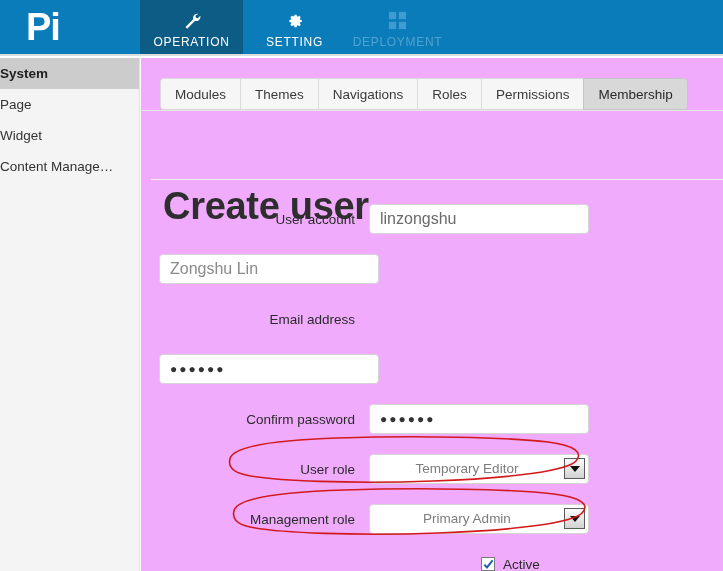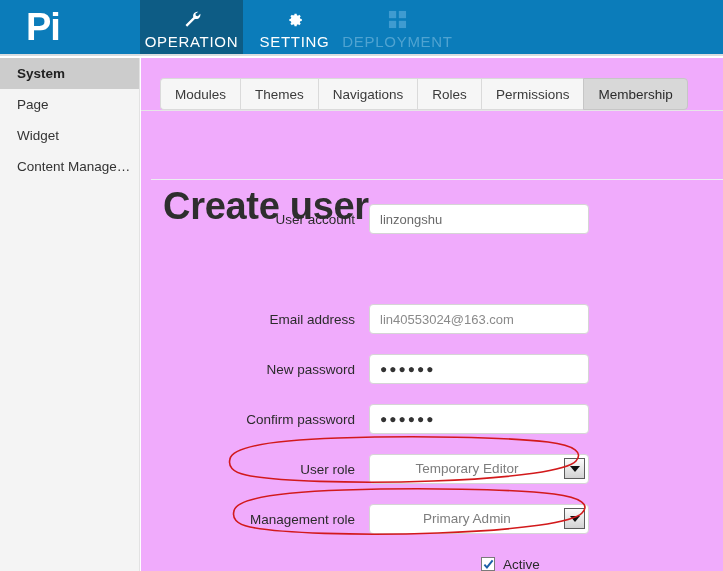--- a/index.html
+++ b/index.html
@@ -30,35 +30,35 @@
   }
   .navitem {
     width: 103px; display: flex; flex-direction: column;
     align-items: center; justify-content: center;
     padding-top: 4px; cursor: pointer; position: relative;
   }
   .navitem.active { background: #0d5c85; }
   .navitem.disabled { cursor: default; }
   .navicon { height: 22px; display: flex; align-items: center; justify-content: center; margin-bottom: 3px; }
   .navlabel {
-    color: #ffffff; font-size: 15px; letter-spacing: 0.7px;
+    color: #ffffff; font-size: 12px; letter-spacing: 0.7px;
     font-family: "Liberation Sans", sans-serif;
   }
   .navitem.disabled .navlabel { color: #4fa3d1; }
 
   
   .sidebar {
     position: absolute; left: 0; top: 58px;
     width: 140px; height: 513px;
     background: #f4f4f4;
     border-right: 1px solid #e2e2e2;
   }
   .side-item {
     height: 31px; display: flex; align-items: center;
-    padding-left: 17px; font-size: 13.5px; color: #333333;
+    font-size: 13.5px; color: #333333;
     cursor: pointer;
   }
   .side-item.active {
     background: #cccccc; font-weight: bold; color: #222222;
   }
 
   
   .content {
     position: absolute; left: 141px; top: 58px;
     width: 582px; height: 513px; background: #f0abfc;
@@ -107,21 +107,21 @@
     display: flex; align-items: center; padding-left: 18px;
   }
   .form-label {
     width: 210px; text-align: right; padding-right: 14px;
     font-size: 13.5px; color: #2b2b2b;
   }
   .form-input {
     width: 220px; height: 30px;
     border: 1px solid #d5d5d5; border-radius: 4px;
     background: #ffffff;
-    font-size: 13px; color: #8a8a8a;
+    font-size: 16px; color: #8a8a8a;
     padding: 0 10px;
     font-family: "Liberation Sans", sans-serif;
     outline: none;
   }
   .form-input.filled { color: #6a6a6a; }
   .form-input.pwd { letter-spacing: 2px; color: #333333; font-size: 12px; }
 
   
   .select-wrap { position: relative; width: 220px; height: 30px; text-align: center; }
   .form-select {
@@ -250,29 +250,28 @@
     <div class="title-rule"></div>
 
     <div class="form">
 
       <div class="form-row">
         <div class="form-label">User account</div>
         <input class="form-input filled" value="linzongshu" style="">
       </div>
 
       <div class="form-row">
+        <input class="form-input" value="Zongshu Lin" style="">
       </div>
 
       <div class="form-row">
         <div class="form-label">Email address</div>
-        <input class="form-input" value="lin40553024@163.com" style="">
-      </div>
-
-      <div class="form-row">
-        <div class="form-label">New password</div>
+      </div>
+
+      <div class="form-row">
         <input class="form-input pwd" value="●●●●●●" style="">
       </div>
 
       <div class="form-row">
         <div class="form-label">Confirm password</div>
         <input class="form-input pwd" value="●●●●●●" style="">
       </div>
 
       <div class="form-row">
         <div class="form-label">User role</div>

